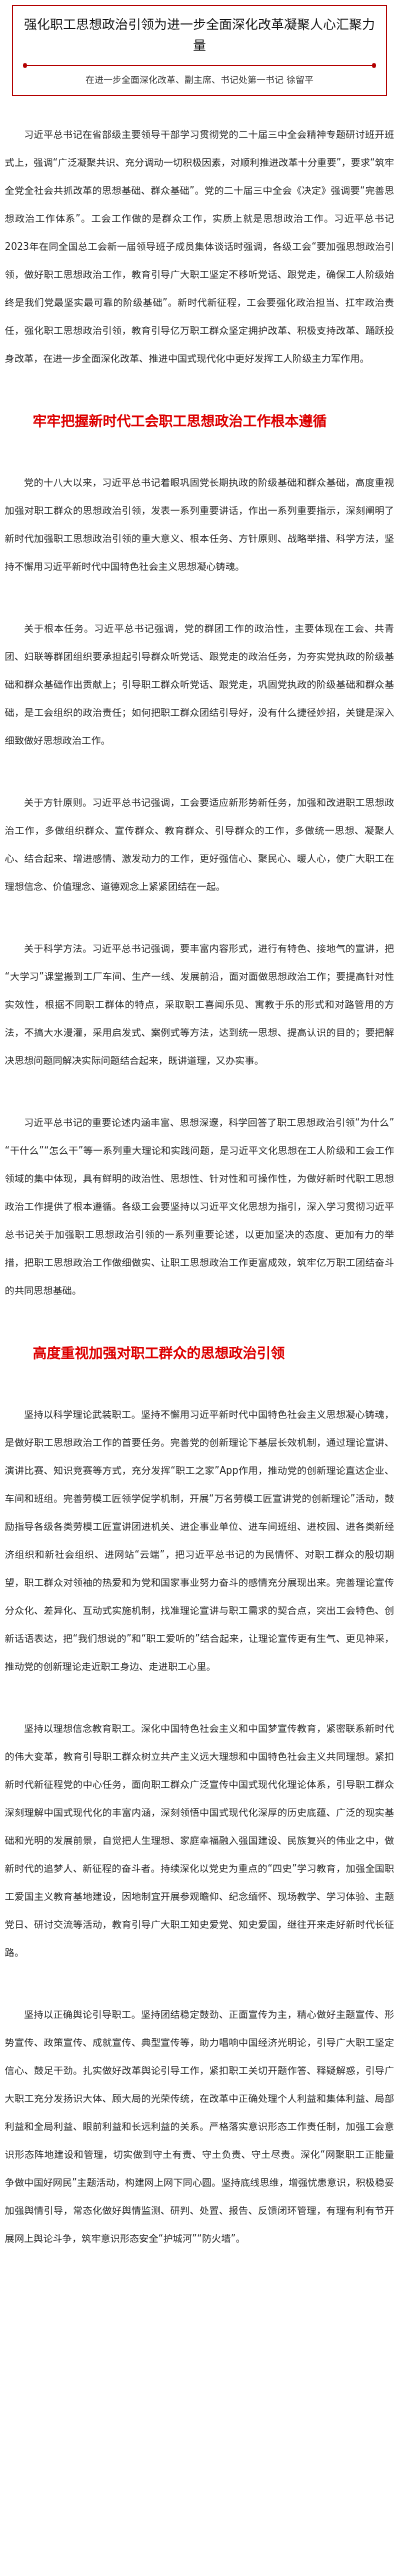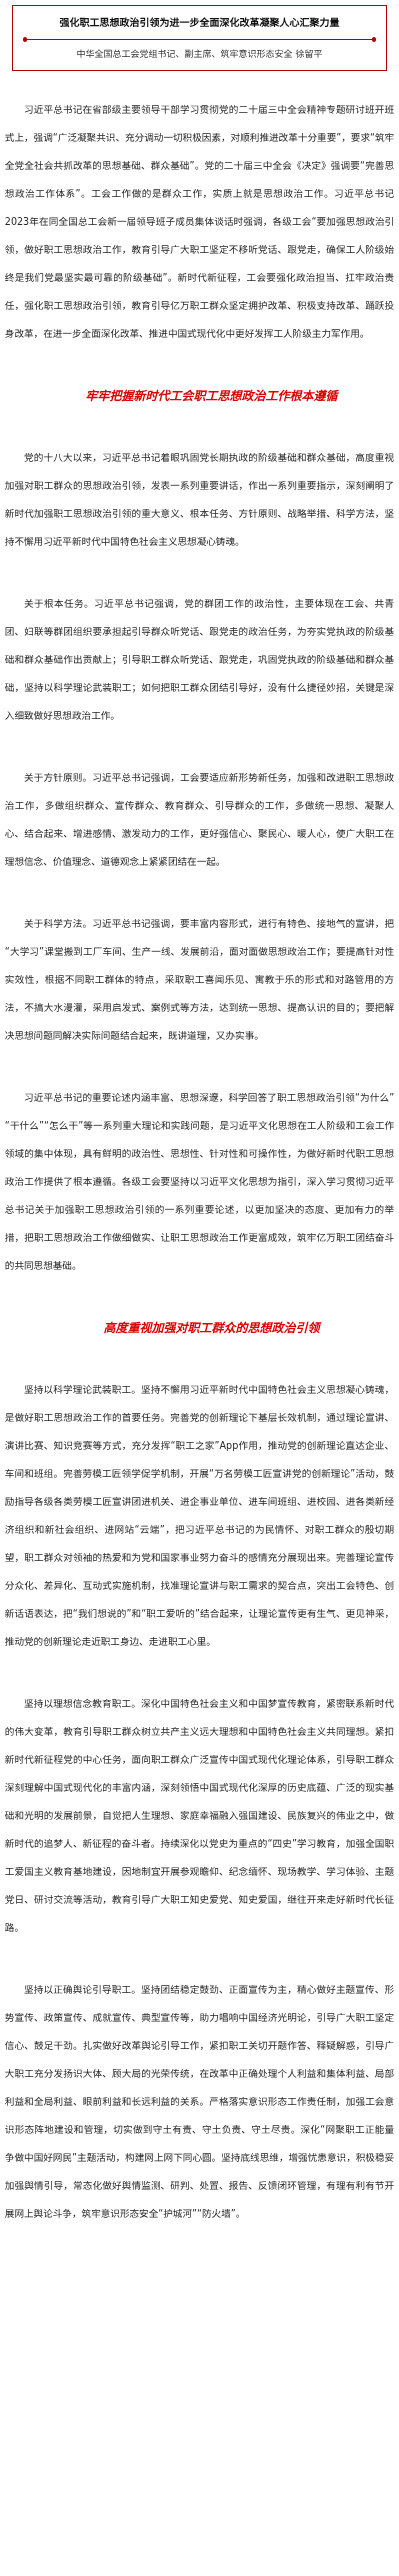--- a/index.html
+++ b/index.html
@@ -24,22 +24,22 @@
   .header-box{
     box-sizing:border-box;
     margin:0 7.2px;
     border:1.2px solid var(--accent);
     padding:9.6px 8.4px 8.4px 8.4px;
     background:#ffffff;
   }
   .title{
     margin:0;
     text-align:center;
-    font-size:10px;
-    font-weight:bold;
+    font-size:13px;
+    font-weight:normal;
     color:#111111;
     line-height:1.6;
   }
   .rule{
     position:relative;
     height:1.2px;
     background:var(--accent);
     margin:7.8px 2.4px 6.6px 2.4px;
   }
   .rule .dot{
@@ -66,48 +66,47 @@
     text-align:justify;
   }
   .article p.para{
     margin:0 0 34px 0;
     text-indent:2em;
     color:var(--text);
   }
   .article h2.section-heading{
     margin:0 0 34px 0;
     text-indent:2em;
-    font-size:12px;
+    font-size:14px;
     font-weight:bold;
     color:var(--heading-red);
     line-height:28px;
-    text-align:center;
-    font-style:italic;
+    text-align:left;
   }
 </style>
 </head>
 <body>
 
 <div class="page">
 
   <div class="header-box">
     <h1 class="title">强化职工思想政治引领为进一步全面深化改革凝聚人心汇聚力量</h1>
     <div class="rule">
       <span class="dot left"></span>
       <span class="dot right"></span>
     </div>
-    <p class="author">中华全国总工会党组书记、副主席、筑牢意识形态安全 徐留平</p>
+    <p class="author">在进一步全面深化改革、副主席、书记处第一书记 徐留平</p>
   </div>
 
   <div class="article">
 
       <p class="para">习近平总书记在省部级主要领导干部学习贯彻党的二十届三中全会精神专题研讨班开班式上，强调“广泛凝聚共识、充分调动一切积极因素，对顺利推进改革十分重要”，要求“筑牢全党全社会共抓改革的思想基础、群众基础”。党的二十届三中全会《决定》强调要“完善思想政治工作体系”。工会工作做的是群众工作，实质上就是思想政治工作。习近平总书记2023年在同全国总工会新一届领导班子成员集体谈话时强调，各级工会“要加强思想政治引领，做好职工思想政治工作，教育引导广大职工坚定不移听党话、跟党走，确保工人阶级始终是我们党最坚实最可靠的阶级基础”。新时代新征程，工会要强化政治担当、扛牢政治责任，强化职工思想政治引领，教育引导亿万职工群众坚定拥护改革、积极支持改革、踊跃投身改革，在进一步全面深化改革、推进中国式现代化中更好发挥工人阶级主力军作用。</p>
       <h2 class="section-heading">牢牢把握新时代工会职工思想政治工作根本遵循</h2>
       <p class="para">党的十八大以来，习近平总书记着眼巩固党长期执政的阶级基础和群众基础，高度重视加强对职工群众的思想政治引领，发表一系列重要讲话，作出一系列重要指示，深刻阐明了新时代加强职工思想政治引领的重大意义、根本任务、方针原则、战略举措、科学方法，坚持不懈用习近平新时代中国特色社会主义思想凝心铸魂。</p>
-      <p class="para">关于根本任务。习近平总书记强调，党的群团工作的政治性，主要体现在工会、共青团、妇联等群团组织要承担起引导群众听党话、跟党走的政治任务，为夯实党执政的阶级基础和群众基础作出贡献上；引导职工群众听党话、跟党走，巩固党执政的阶级基础和群众基础，坚持以科学理论武装职工；如何把职工群众团结引导好，没有什么捷径妙招，关键是深入细致做好思想政治工作。</p>
+      <p class="para">关于根本任务。习近平总书记强调，党的群团工作的政治性，主要体现在工会、共青团、妇联等群团组织要承担起引导群众听党话、跟党走的政治任务，为夯实党执政的阶级基础和群众基础作出贡献上；引导职工群众听党话、跟党走，巩固党执政的阶级基础和群众基础，是工会组织的政治责任；如何把职工群众团结引导好，没有什么捷径妙招，关键是深入细致做好思想政治工作。</p>
       <p class="para">关于方针原则。习近平总书记强调，工会要适应新形势新任务，加强和改进职工思想政治工作，多做组织群众、宣传群众、教育群众、引导群众的工作，多做统一思想、凝聚人心、结合起来、增进感情、激发动力的工作，更好强信心、聚民心、暖人心，使广大职工在理想信念、价值理念、道德观念上紧紧团结在一起。</p>
       <p class="para">关于科学方法。习近平总书记强调，要丰富内容形式，进行有特色、接地气的宣讲，把“大学习”课堂搬到工厂车间、生产一线、发展前沿，面对面做思想政治工作；要提高针对性实效性，根据不同职工群体的特点，采取职工喜闻乐见、寓教于乐的形式和对路管用的方法，不搞大水漫灌，采用启发式、案例式等方法，达到统一思想、提高认识的目的；要把解决思想问题同解决实际问题结合起来，既讲道理，又办实事。</p>
       <p class="para">习近平总书记的重要论述内涵丰富、思想深邃，科学回答了职工思想政治引领“为什么”“干什么”“怎么干”等一系列重大理论和实践问题，是习近平文化思想在工人阶级和工会工作领域的集中体现，具有鲜明的政治性、思想性、针对性和可操作性，为做好新时代职工思想政治工作提供了根本遵循。各级工会要坚持以习近平文化思想为指引，深入学习贯彻习近平总书记关于加强职工思想政治引领的一系列重要论述，以更加坚决的态度、更加有力的举措，把职工思想政治工作做细做实、让职工思想政治工作更富成效，筑牢亿万职工团结奋斗的共同思想基础。</p>
       <h2 class="section-heading">高度重视加强对职工群众的思想政治引领</h2>
       <p class="para">坚持以科学理论武装职工。坚持不懈用习近平新时代中国特色社会主义思想凝心铸魂，是做好职工思想政治工作的首要任务。完善党的创新理论下基层长效机制，通过理论宣讲、演讲比赛、知识竞赛等方式，充分发挥“职工之家”App作用，推动党的创新理论直达企业、车间和班组。完善劳模工匠领学促学机制，开展“万名劳模工匠宣讲党的创新理论”活动，鼓励指导各级各类劳模工匠宣讲团进机关、进企事业单位、进车间班组、进校园、进各类新经济组织和新社会组织、进网站“云端”，把习近平总书记的为民情怀、对职工群众的殷切期望，职工群众对领袖的热爱和为党和国家事业努力奋斗的感情充分展现出来。完善理论宣传分众化、差异化、互动式实施机制，找准理论宣讲与职工需求的契合点，突出工会特色、创新话语表达，把“我们想说的”和“职工爱听的”结合起来，让理论宣传更有生气、更见神采，推动党的创新理论走近职工身边、走进职工心里。</p>
       <p class="para">坚持以理想信念教育职工。深化中国特色社会主义和中国梦宣传教育，紧密联系新时代的伟大变革，教育引导职工群众树立共产主义远大理想和中国特色社会主义共同理想。紧扣新时代新征程党的中心任务，面向职工群众广泛宣传中国式现代化理论体系，引导职工群众深刻理解中国式现代化的丰富内涵，深刻领悟中国式现代化深厚的历史底蕴、广泛的现实基础和光明的发展前景，自觉把人生理想、家庭幸福融入强国建设、民族复兴的伟业之中，做新时代的追梦人、新征程的奋斗者。持续深化以党史为重点的“四史”学习教育，加强全国职工爱国主义教育基地建设，因地制宜开展参观瞻仰、纪念缅怀、现场教学、学习体验、主题党日、研讨交流等活动，教育引导广大职工知史爱党、知史爱国，继往开来走好新时代长征路。</p>
       <p class="para">坚持以正确舆论引导职工。坚持团结稳定鼓劲、正面宣传为主，精心做好主题宣传、形势宣传、政策宣传、成就宣传、典型宣传等，助力唱响中国经济光明论，引导广大职工坚定信心、鼓足干劲。扎实做好改革舆论引导工作，紧扣职工关切开题作答、释疑解惑，引导广大职工充分发扬识大体、顾大局的光荣传统，在改革中正确处理个人利益和集体利益、局部利益和全局利益、眼前利益和长远利益的关系。严格落实意识形态工作责任制，加强工会意识形态阵地建设和管理，切实做到守土有责、守土负责、守土尽责。深化“网聚职工正能量 争做中国好网民”主题活动，构建网上网下同心圆。坚持底线思维，增强忧患意识，积极稳妥加强舆情引导，常态化做好舆情监测、研判、处置、报告、反馈闭环管理，有理有利有节开展网上舆论斗争，筑牢意识形态安全“护城河”“防火墙”。</p>
     </div>
 
 </div>

